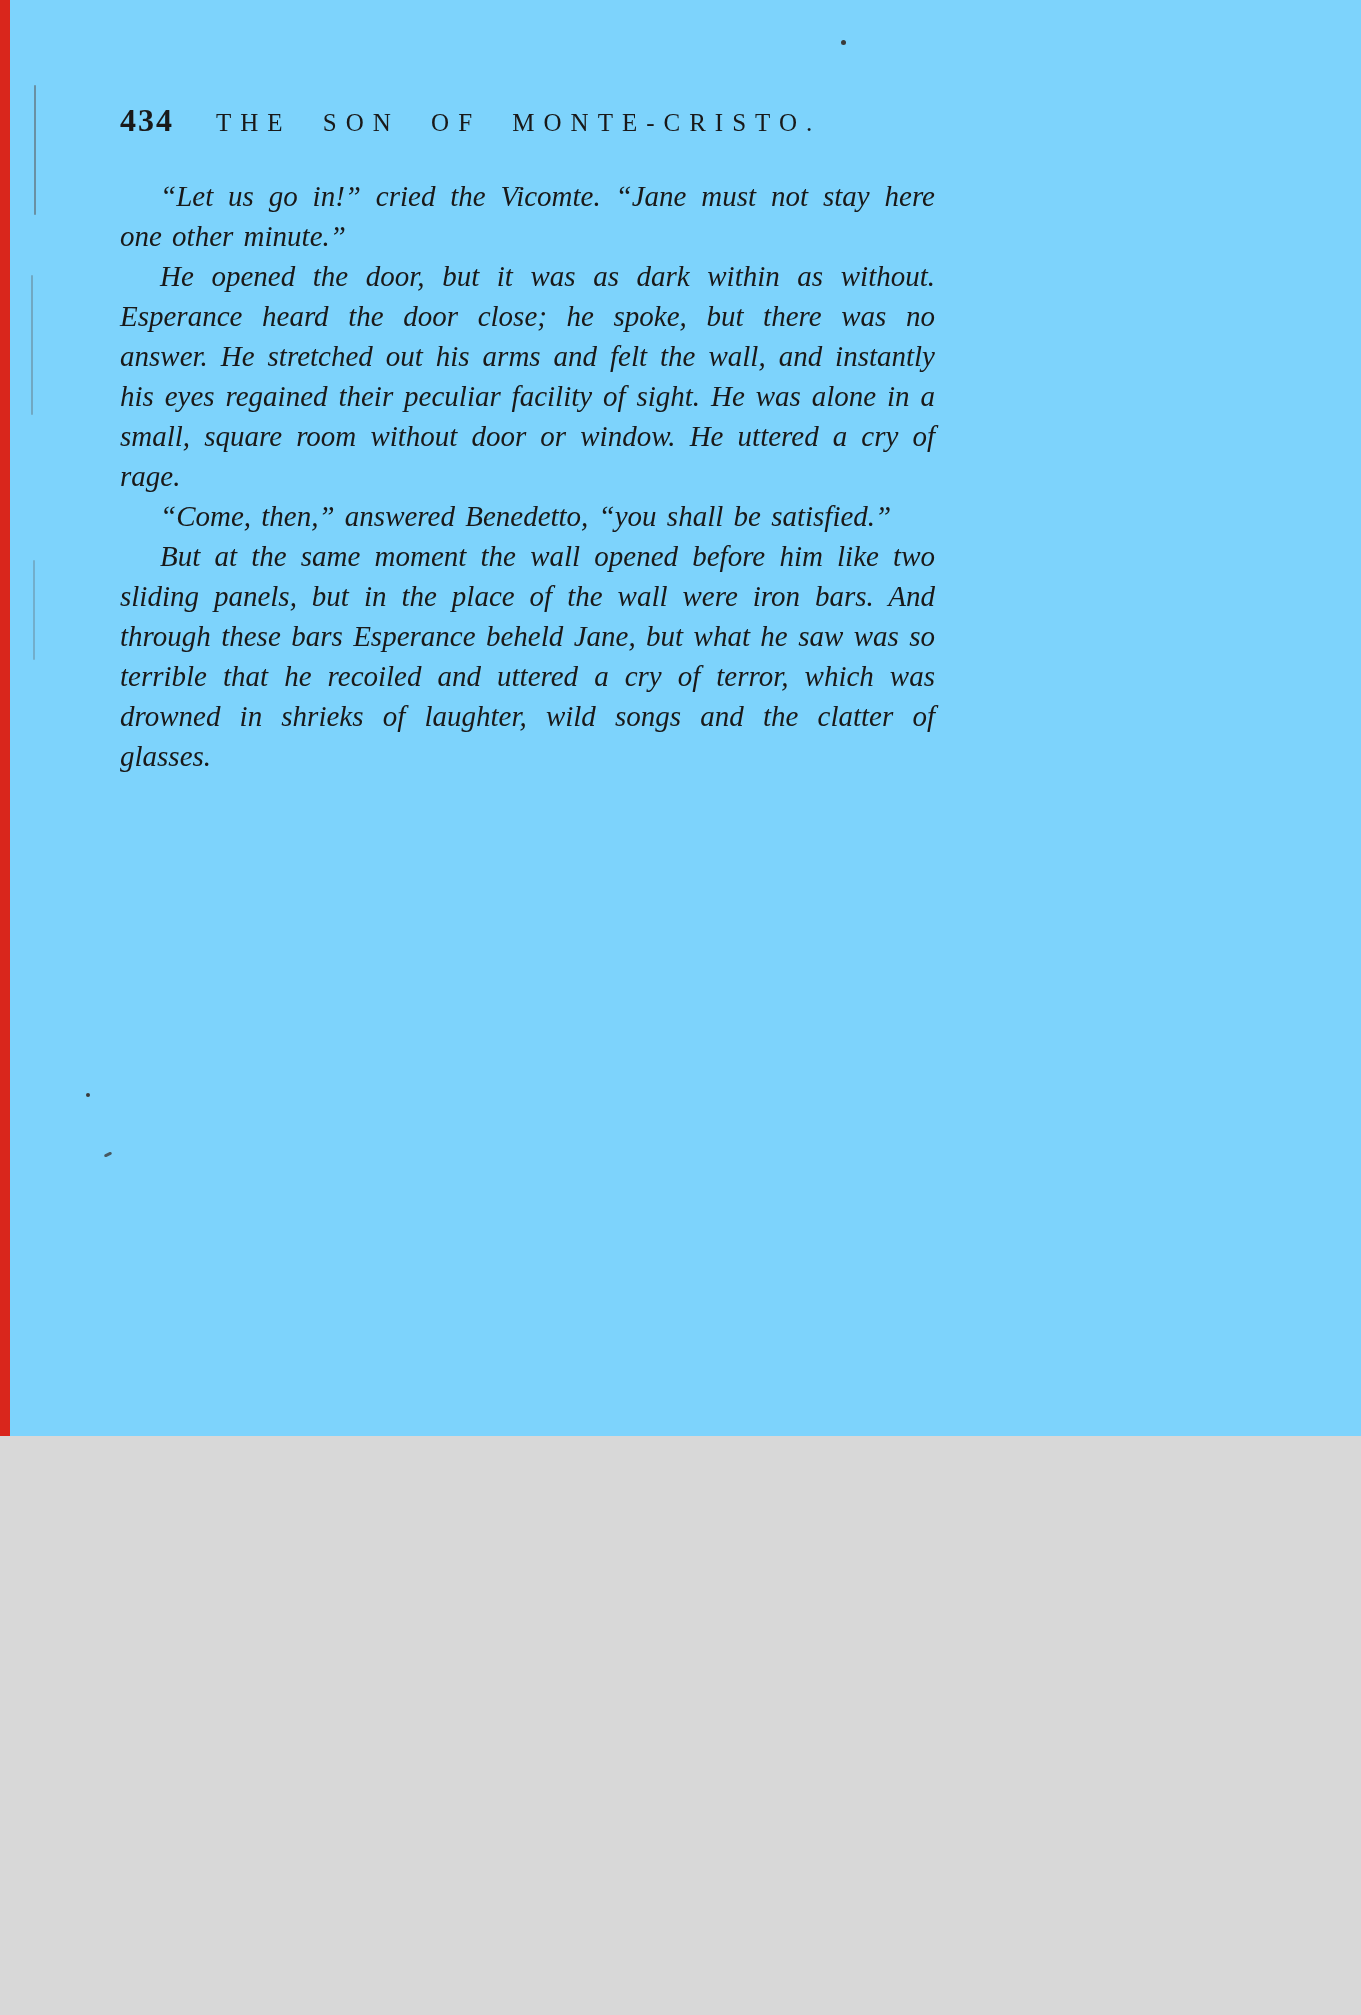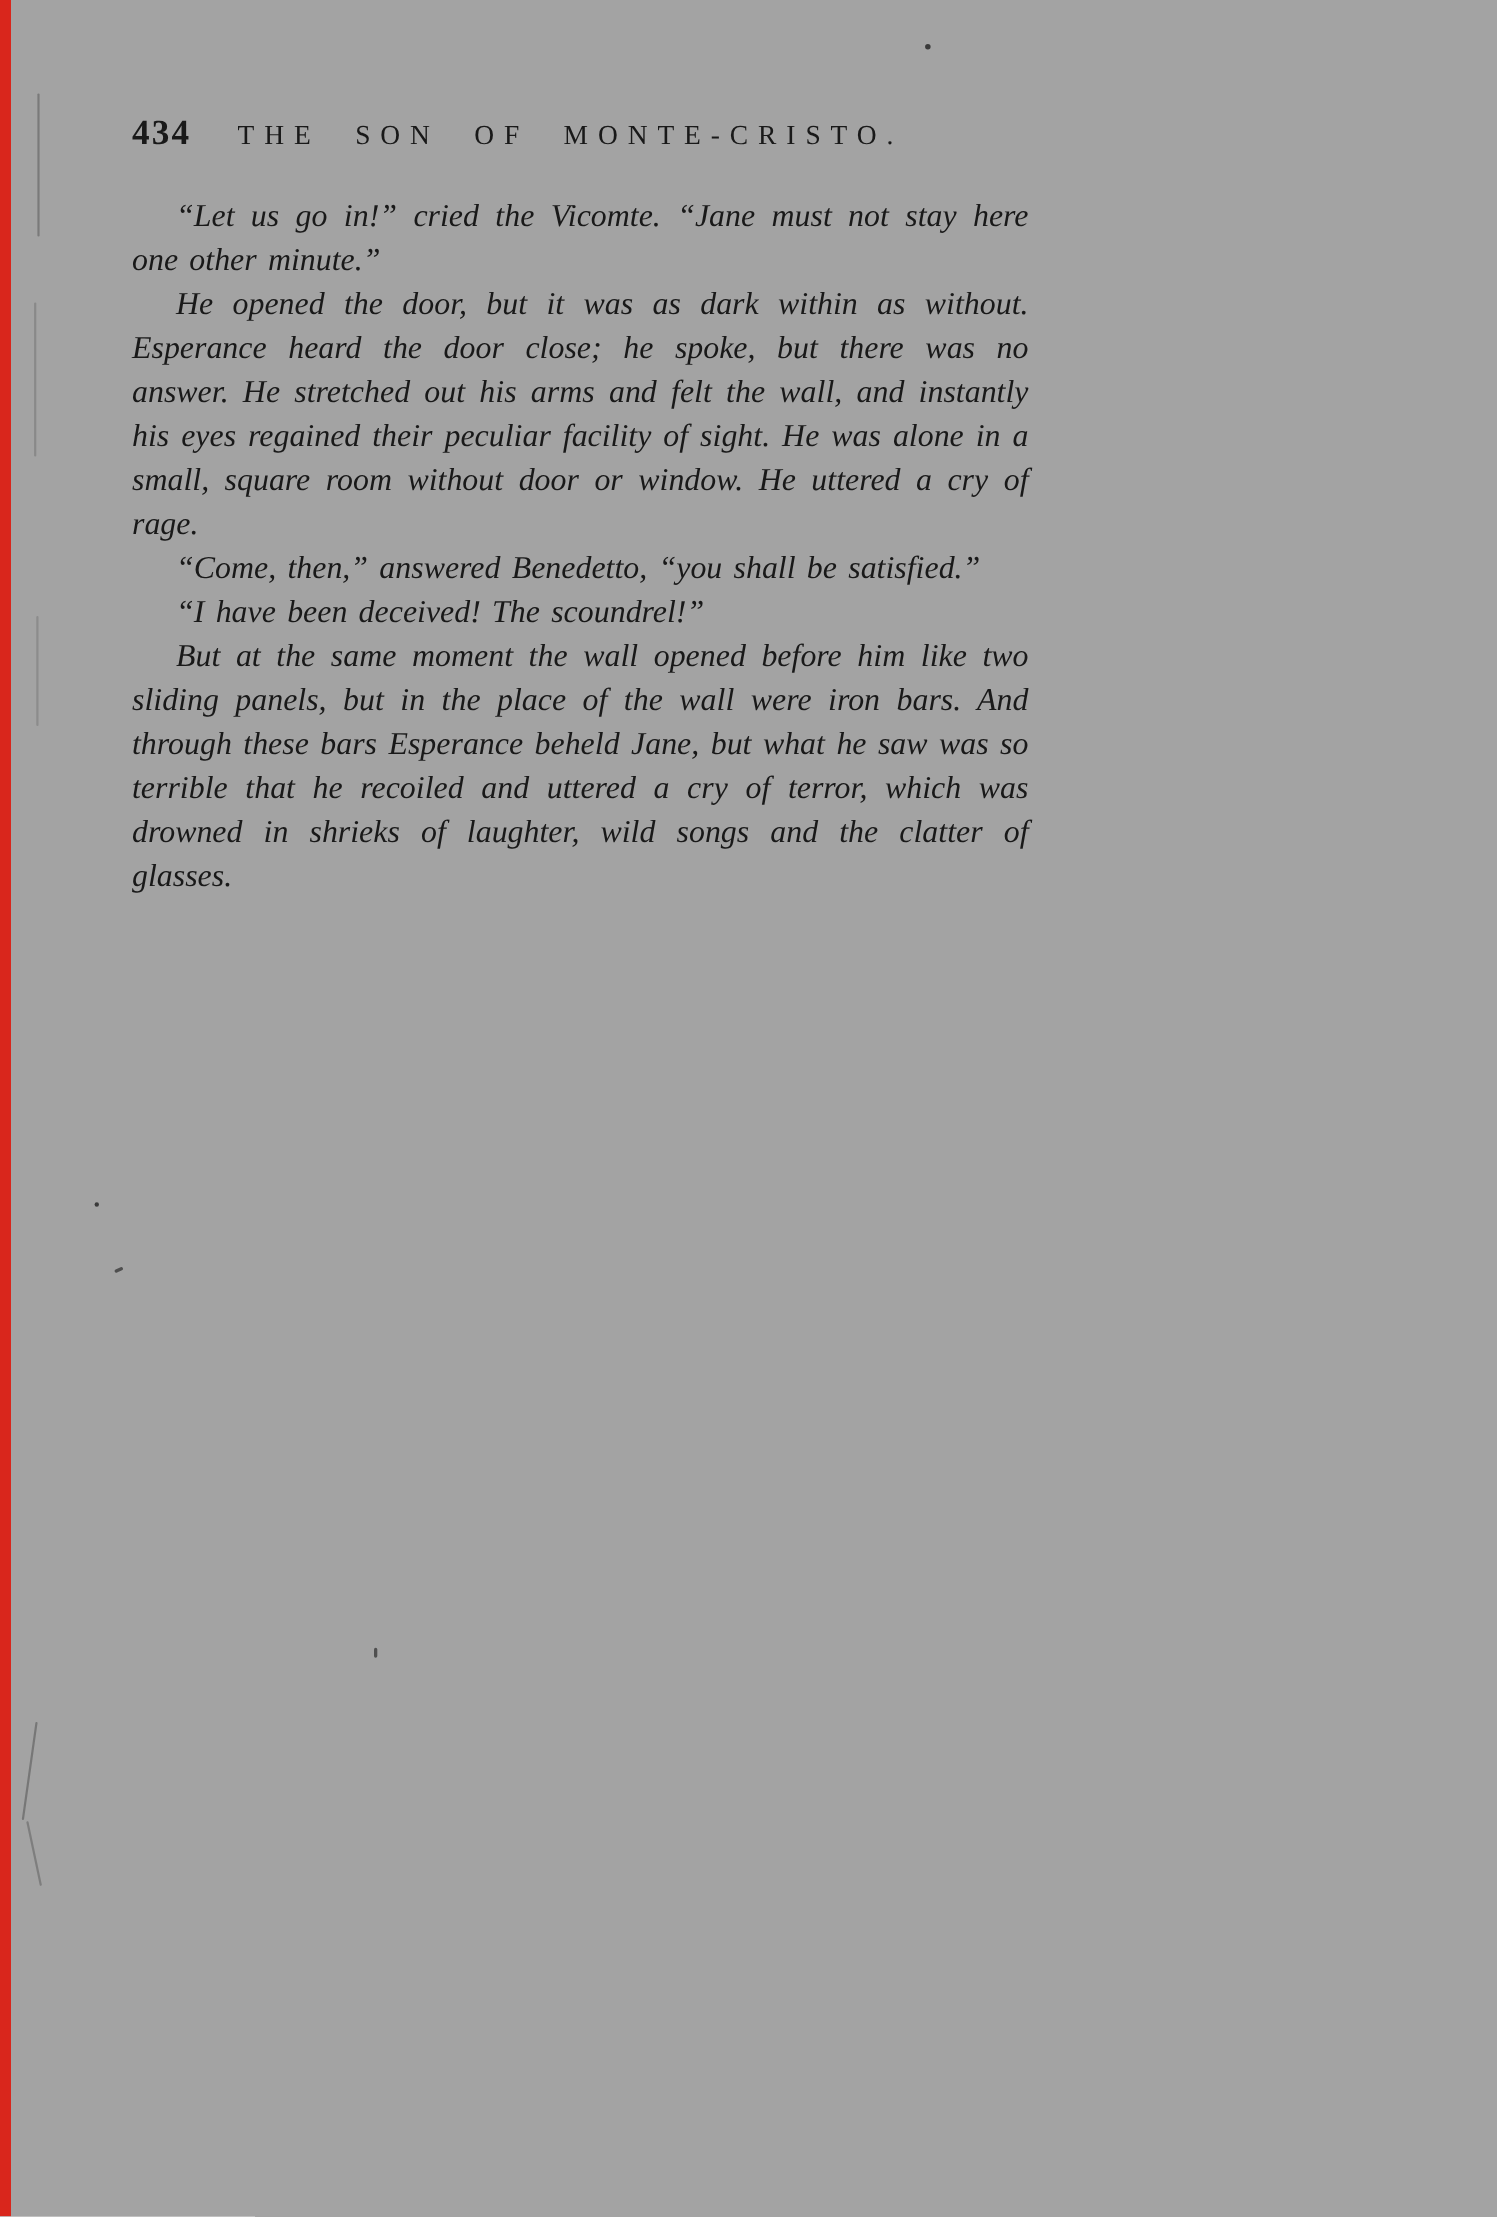--- a/index.html
+++ b/index.html
@@ -3,23 +3,23 @@
 <meta charset="utf-8">
 <style>
   html, body {
     margin: 0;
     padding: 0;
     background: #d8d8d8;
   }
   .scan-page {
     position: relative;
     width: 1361px;
-    height: 2015px;
+    height: 1436px;
     margin: 0 auto;
-    background: #a3a3a3;
+    background: #7dd3fc;
     overflow: hidden;
     font-family: "Liberation Serif", "DejaVu Serif", serif;
     color: #191919;
   }
 
   
   .red-edge {
     position: absolute;
     left: 0;
     top: 0;
@@ -106,17 +106,16 @@
 
   <header class="running-head">
     <span class="page-number">434</span>
     <span class="running-title">THE SON OF MONTE-CRISTO.</span>
   </header>
 
   <main class="body-text">
     <p>“Let us go in!” cried the Vicomte.  “Jane must not stay here one other minute.”</p>
     <p>He opened the door, but it was as dark within as without.  Esperance heard the door close; he spoke, but there was no answer.  He stretched out his arms and felt the wall, and instantly his eyes regained their peculiar facility of sight.  He was alone in a small, square room without door or window.  He uttered a cry of rage.</p>
     <p>“Come, then,” answered Benedetto, “you shall be satisfied.”</p>
-    <p>“I have been deceived!  The scoundrel!”</p>
     <p>But at the same moment the wall opened before him like two sliding panels, but in the place of the wall were iron bars.  And through these bars Esperance beheld Jane, but what he saw was so terrible that he recoiled and uttered a cry of terror, which was drowned in shrieks of laughter, wild songs and the clatter of glasses.</p>
   </main>
 
 </div>
 
 </body></html>

